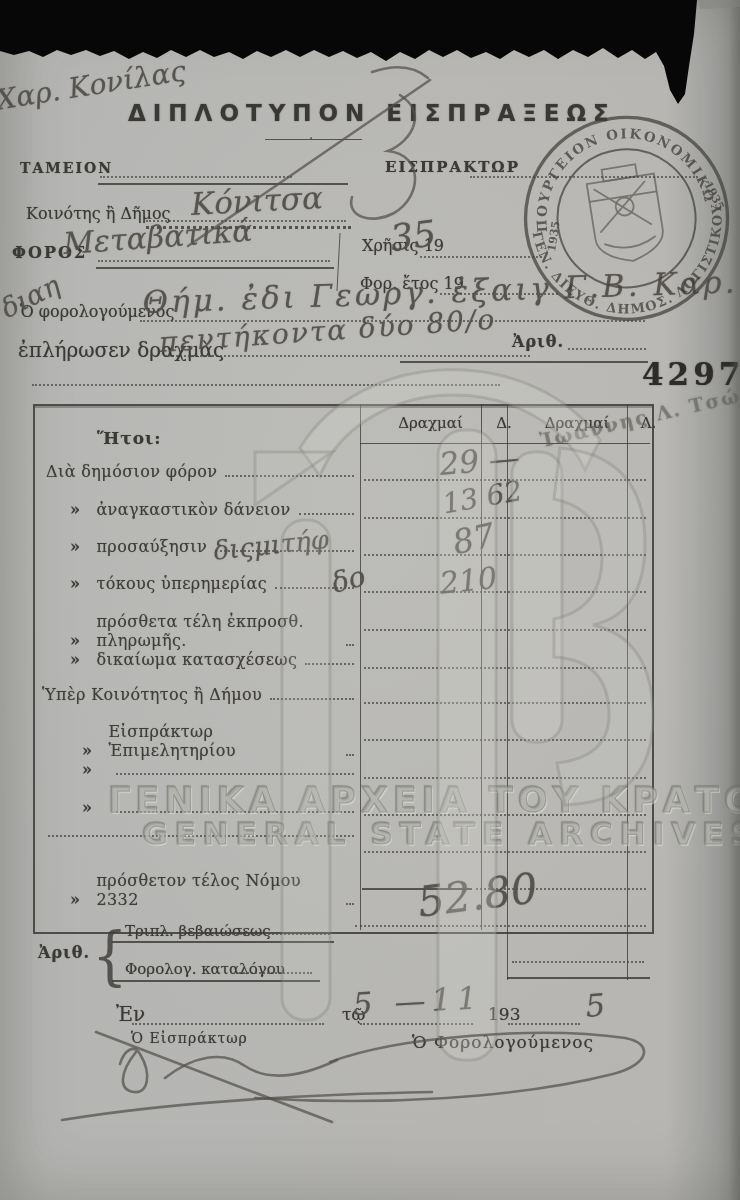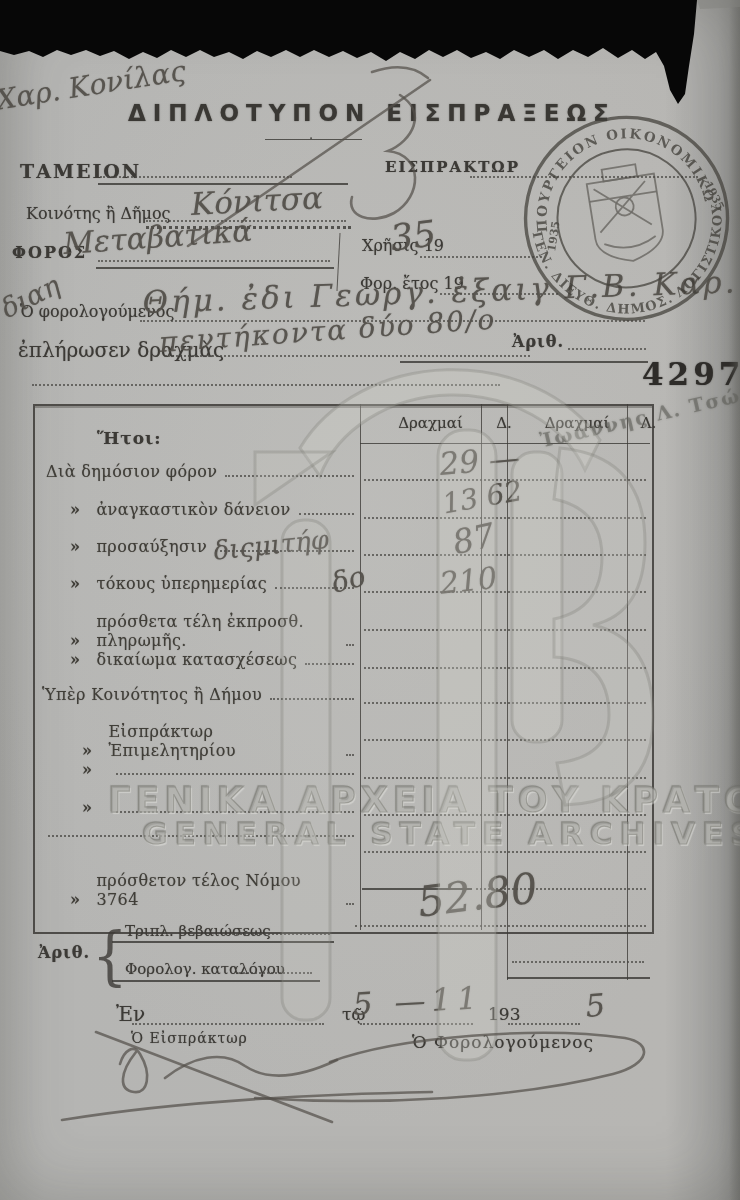--- a/index.html
+++ b/index.html
@@ -43,21 +43,21 @@
       <rect x="282" y="520" width="48" height="500" rx="22" fill="rgba(202,202,196,.18)"></rect>
     </g>
   </svg>
 
   <div class="t hw" style="left:-6px;top:84px;font-size:28px;transform:rotate(-9deg);">Χαρ. Κονίλας</div>
 
   <div class="t" style="left:128px;top:100px;width:392px;text-align:center;font-family:'DejaVu Sans',sans-serif;font-weight:bold;font-size:23px;letter-spacing:7px;color:#3a3834;text-shadow:0 0 1.4px rgba(48,46,42,.65);">ΔΙΠΛΟΤΥΠΟΝ  ΕΙΣΠΡΑΞΕΩΣ</div>
   <div class="sln" style="left:265px;top:139px;width:97px;border-bottom-width:1.6px;"></div>
   <div class="t" style="left:309px;top:131px;font-size:13px;color:#44423e;">·</div>
 
-  <div class="t caps" style="left:20px;top:160px;font-size:19px;">ΤΑΜΕΙΟΝ</div>
+  <div class="t caps" style="left:20px;top:160px;font-size:14px;">ΤΑΜΕΙΟΝ</div>
   <div class="ln" style="left:100px;top:176px;width:192px;"></div>
   <div class="sln" style="left:98px;top:183px;width:250px;"></div>
   <div class="t caps" style="left:385px;top:158px;font-size:15px;">ΕΙΣΠΡΑΚΤΩΡ</div>
   <div class="ln" style="left:470px;top:176px;width:228px;"></div>
 
   <div class="t prt" style="left:16px;top:204px;font-size:16px;">Κοινότης ἢ Δῆμος</div>
   <div class="ln" style="left:146px;top:220px;width:200px;"></div>
   <div class="sln" style="left:146px;top:226px;width:205px;border-bottom-style:dotted;border-bottom-width:3px;"></div>
   <div class="t hw" style="left:190px;top:186px;font-size:31px;transform:rotate(-3deg);">Κόνιτσα</div>
 
@@ -148,21 +148,21 @@
     </div>
   <div class="row" style="left:82px;top:798px;width:276px;">
       <span class="blt">»</span>
       <span class="lead"></span>
     </div>
   <div class="row" style="left:40px;top:835px;width:318px;">
       <span class="lead"></span>
     </div>
   <div class="row" style="left:70px;top:871px;width:288px;">
       <span class="blt">»</span>
-      <span>πρόσθετον τέλος Νόμου 3764</span>
+      <span>πρόσθετον τέλος Νόμου 2332</span>
       <span class="lead"></span>
     </div>
 
   <div class="ln" style="left:364px;top:479px;width:282px;"></div>
   <div class="ln" style="left:364px;top:517px;width:282px;"></div>
   <div class="ln" style="left:364px;top:554px;width:282px;"></div>
   <div class="ln" style="left:364px;top:591px;width:282px;"></div>
   <div class="ln" style="left:364px;top:629px;width:282px;"></div>
   <div class="ln" style="left:364px;top:667px;width:282px;"></div>
   <div class="ln" style="left:364px;top:702px;width:282px;"></div>

